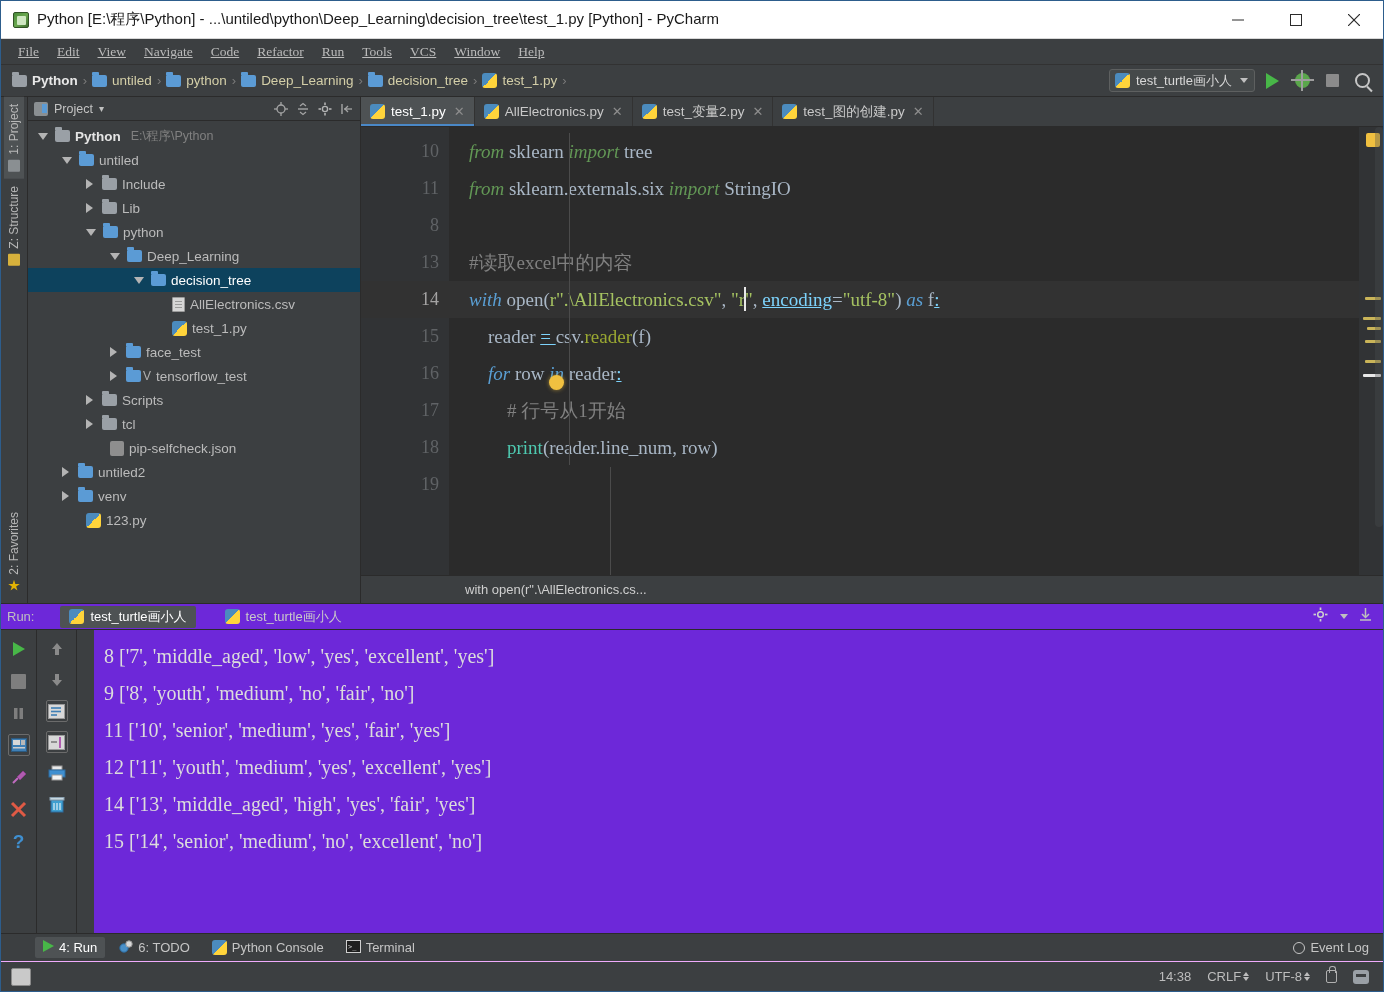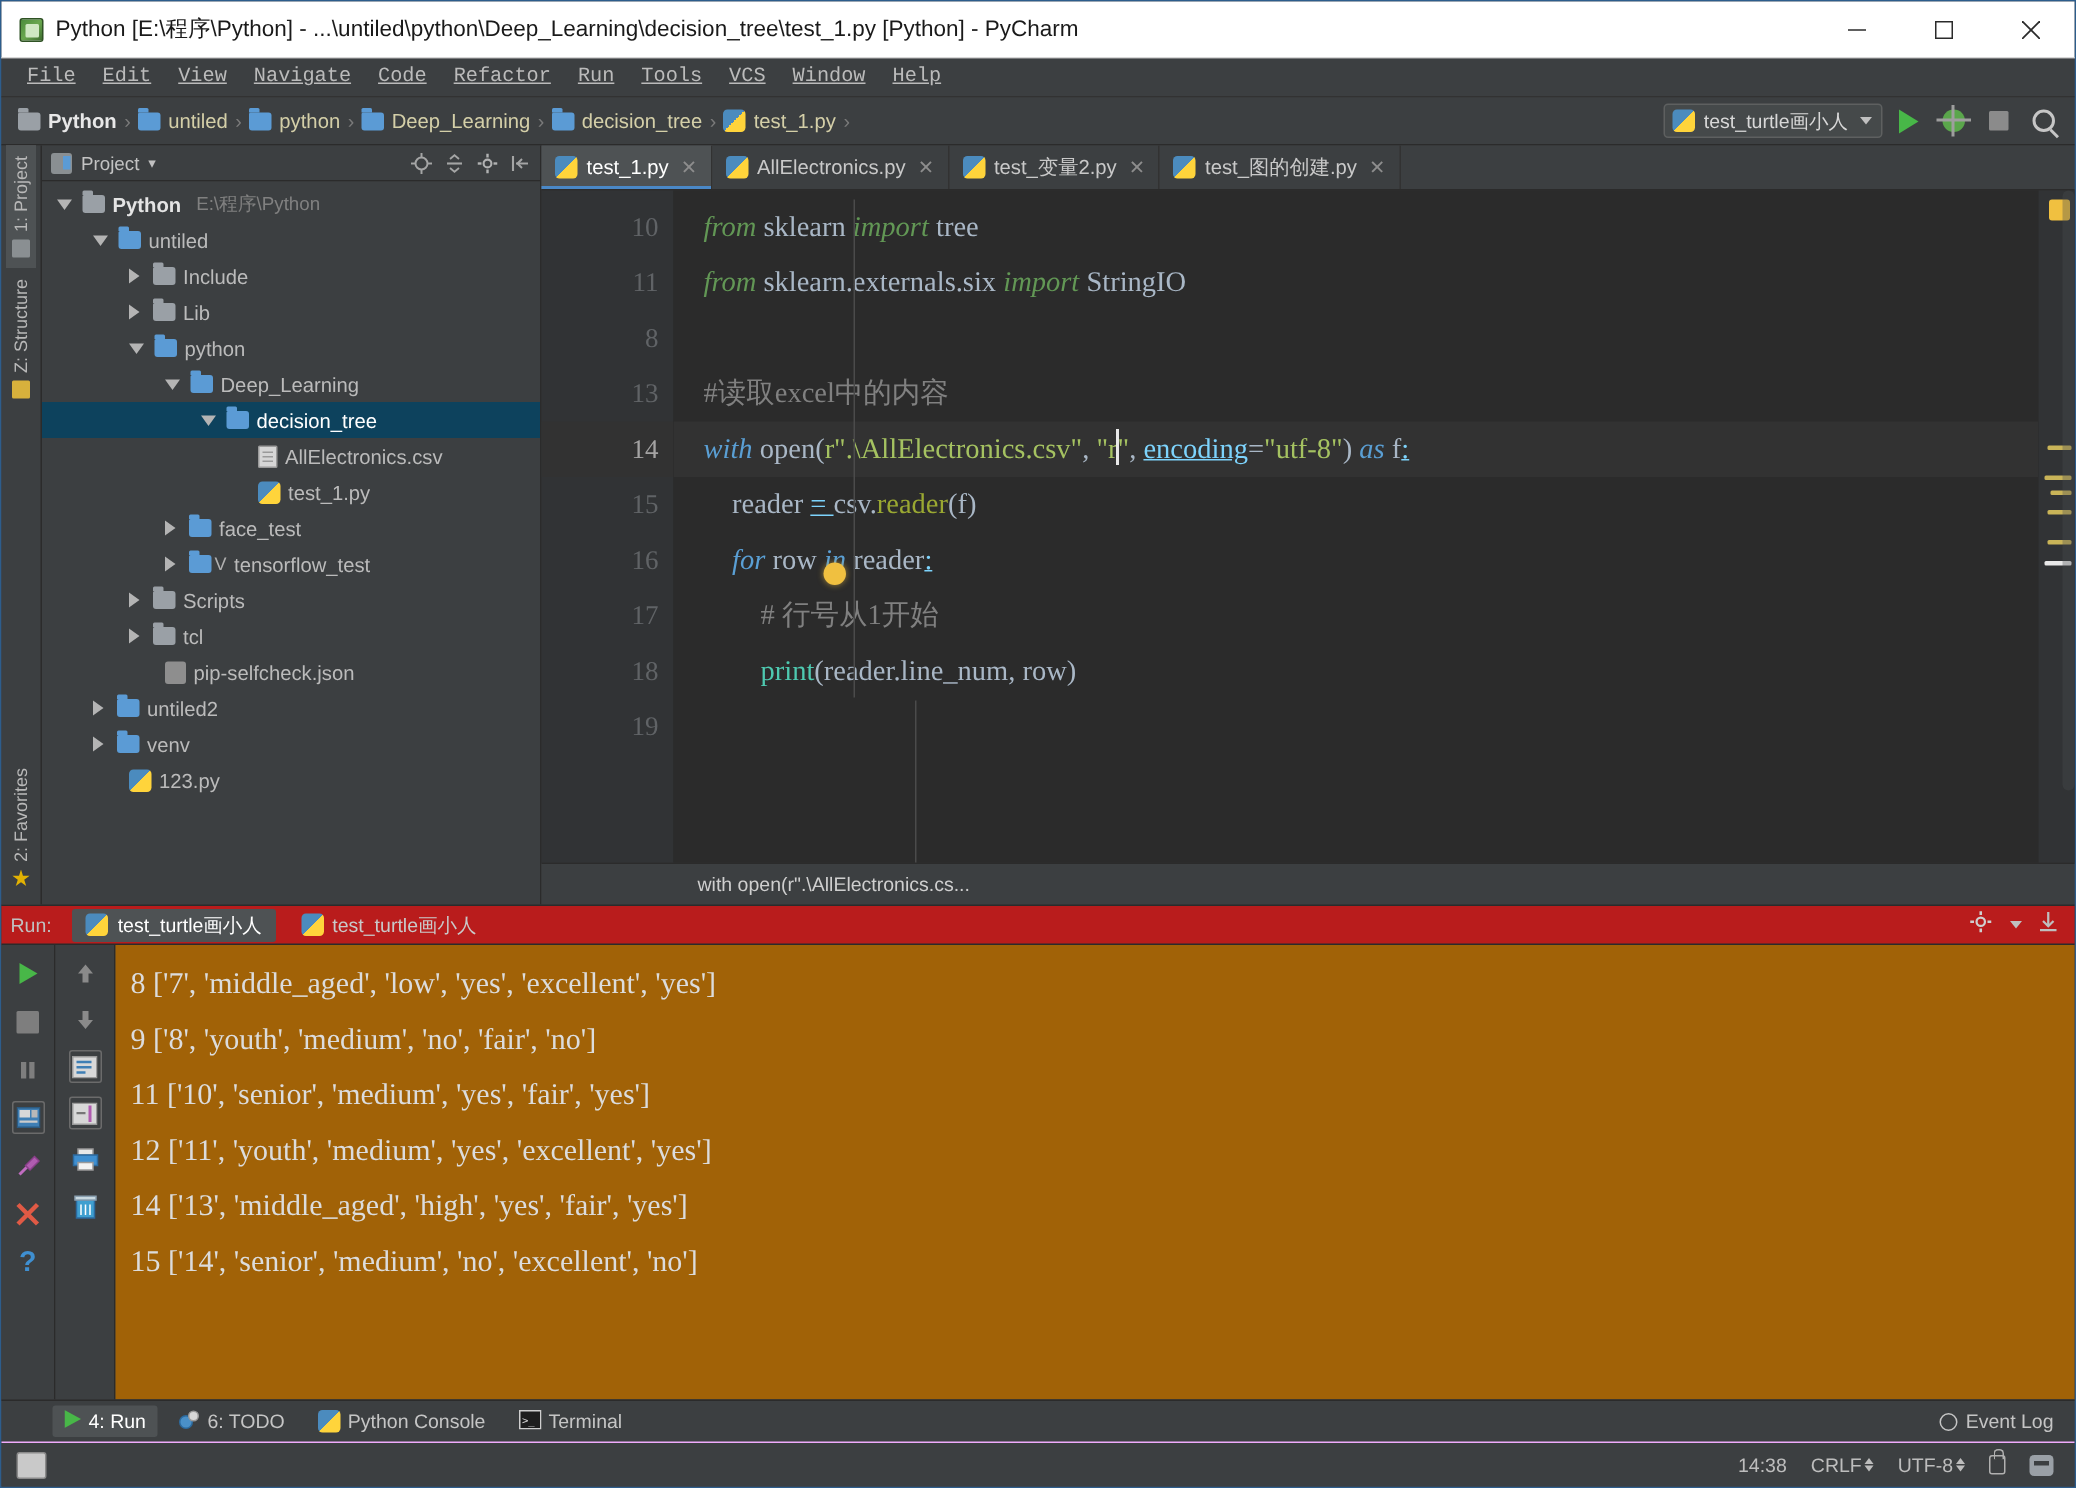--- a/index.html
+++ b/index.html
@@ -49,21 +49,21 @@
   .win-btn svg { display:block; }
 
   
   .menubar {
     height: 26px; flex: 0 0 26px;
     background: #3c3f41; display: flex; align-items: center;
     padding-left: 8px; border-bottom: 1px solid #323232;
   }
   .menu-item {
     font-size: 13.5px; color: #bbbbbb; padding: 2px 9px;
-    white-space: nowrap; font-family: Liberation Mono, monospace;
+    white-space: nowrap; font-family: Liberation Serif, serif;
   }
   .menu-item u { text-decoration: underline; }
 
   
   .navbar {
     height: 32px; flex: 0 0 32px; background: #3c3f41;
     display: flex; align-items: center; padding-left: 8px;
     border-bottom: 1px solid #2b2b2b;
   }
   .crumb { display: flex; align-items: center; gap: 5px; padding: 0 3px; }
@@ -250,22 +250,22 @@
 
   .breadcrumb-bar {
     height: 28px; flex:0 0 28px; background:#3c3f41;
     display:flex; align-items:center; padding-left:104px;
     font-size:13px; color:#cfcfcf; border-top:1px solid #2b2b2b;
   }
 
   
   .run-panel { flex:0 0 330px; display:flex; flex-direction:column; background:#3c3f41; border-top:1px solid #2b2b2b; }
   .run-header {
-    height:26px; flex:0 0 26px; display:flex; align-items:center; gap:8px;
-    padding-left:6px; background:#b91c1c; border-bottom:1px solid #2b2b2b;
+    height:26px; flex:0 0 26px; display:flex; align-items:center; gap:20px;
+    padding-left:6px; background:#6d28d9; border-bottom:1px solid #2b2b2b;
   }
   .run-header .lbl { font-size:13px; color:#c0c0c0; margin-right:6px; }
   .run-tab {
     display:flex; align-items:center; gap:6px; padding:2px 9px;
     font-size:13px; color:#c9c9c9; border-radius:2px;
   }
   .run-tab.active { background:#4e5254; color:#fff; }
   .run-header-right { margin-left:auto; display:flex; align-items:center; gap:10px; padding-right:10px; }
 
   .run-body { flex:1 1 auto; display:flex; min-height:0; }
@@ -273,22 +273,23 @@
     width:36px; flex:0 0 36px; background:#3c3f41; display:flex; flex-direction:column;
     align-items:center; gap:10px; padding-top:8px; border-right:1px solid #2b2b2b;
   }
   .run-side2 {
     width:40px; flex:0 0 40px; background:#3c3f41; display:flex; flex-direction:column;
     align-items:center; gap:9px; padding-top:8px; border-right:1px solid #2b2b2b;
   }
   .sbtn { width:22px;height:22px;display:flex;align-items:center;justify-content:center; }
   .sbtn.framed{ border:1px solid #6b6b6b; border-radius:2px; }
   .console {
-    flex:1 1 auto; background:#a16207; padding: 8px 0 0 10px; overflow:hidden;
+    flex:1 1 auto; background:#6d28d9; padding: 8px 0 0 10px; overflow:hidden;
     font-family:"Liberation Serif", serif;
+    margin-left:17px;
   }
   .oline {
     height:37px; line-height:37px; font-size:20px; color:#dcdcdc; white-space:pre;
     font-family:"Liberation Serif", serif;
   }
 
   
   .bottom-bar {
     height:28px; flex:0 0 28px; background:#3c3f41; display:flex; align-items:center;
     padding-left:34px; gap:6px; border-top:1px solid #2b2b2b;

